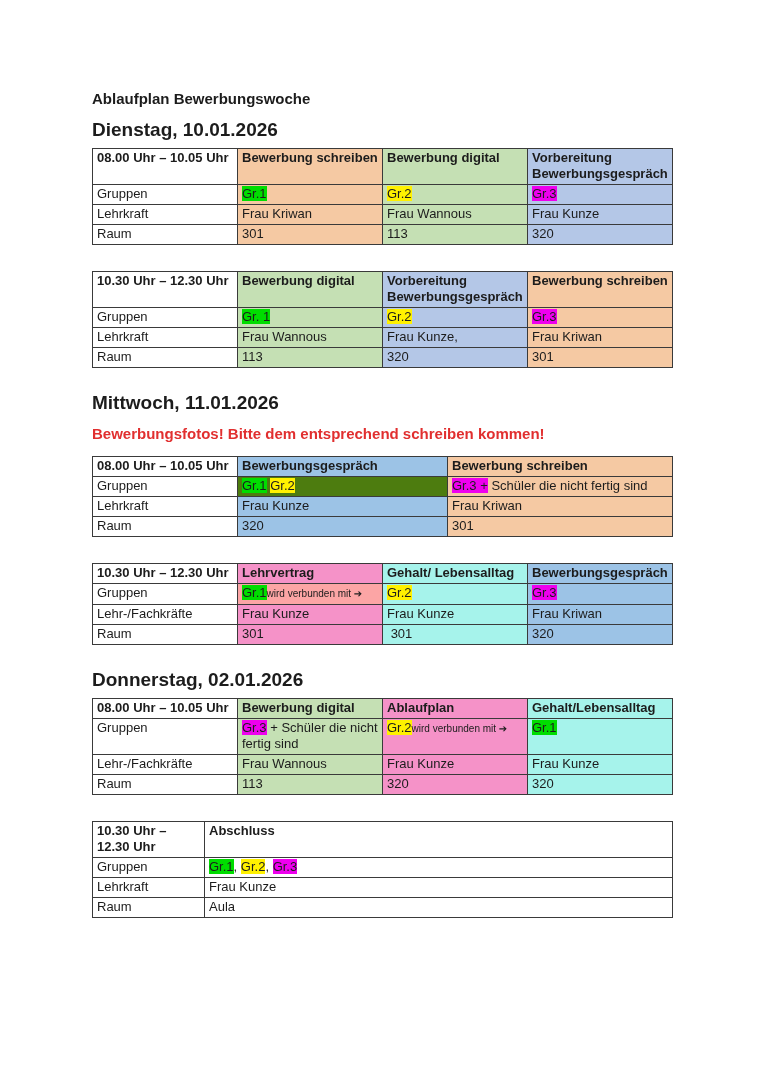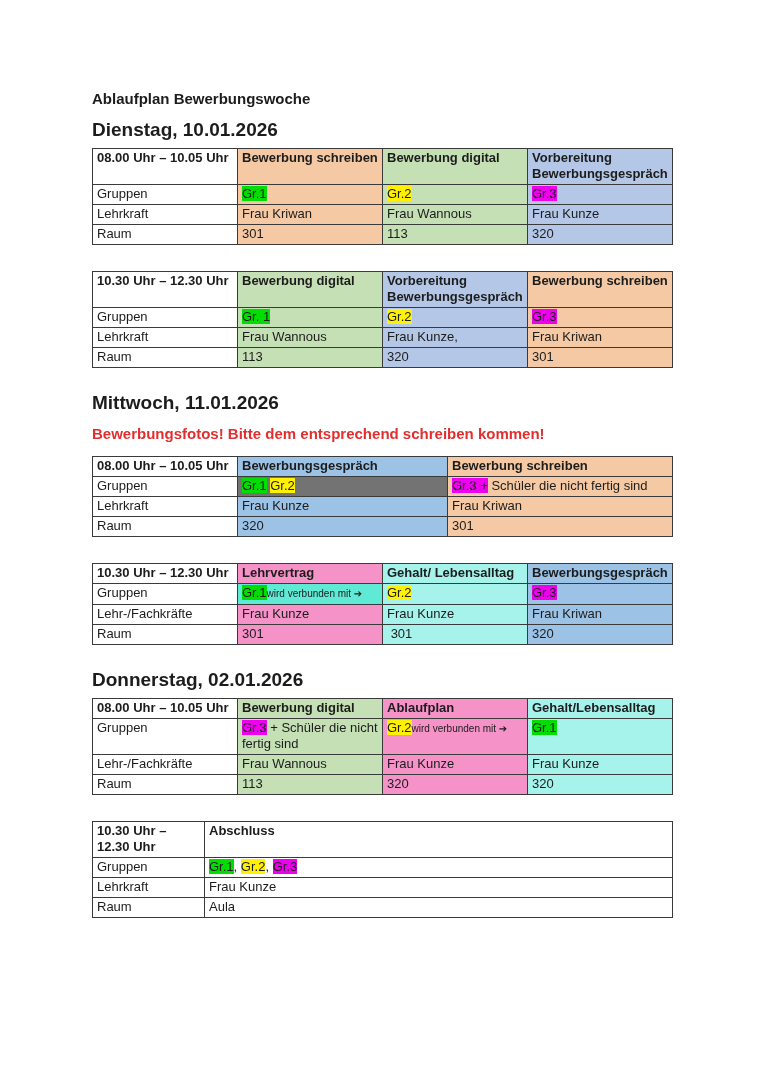--- a/index.html
+++ b/index.html
@@ -143,21 +143,21 @@
         <thead>
           <tr>
             <th>08.00 Uhr – 10.05 Uhr</th>
             <th style="background: rgb(156, 195, 230);">Bewerbungsgespräch</th>
             <th style="background: rgb(245, 201, 163);">Bewerbung schreiben</th>
           </tr>
         </thead>
         <tbody>
           <tr>
             <td>Gruppen</td>
-            <td style="background: #737373;"><span class="seg" style="background: rgb(0, 221, 0);">Gr.1</span><span class="seg"> </span><span class="seg" style="background: rgb(255, 241, 0);">Gr.2</span></td>
+            <td style="background: #4d7c0f;"><span class="seg" style="background: rgb(0, 221, 0);">Gr.1</span><span class="seg"> </span><span class="seg" style="background: rgb(255, 241, 0);">Gr.2</span></td>
             <td style="background: rgb(245, 201, 163);"><span class="seg" style="background: rgb(238, 0, 238);">Gr.3 +</span><span class="seg"> Schüler die nicht fertig sind</span></td>
           </tr>
           <tr>
             <td>Lehrkraft</td>
             <td style="background: rgb(156, 195, 230);">Frau Kunze</td>
             <td style="background: rgb(245, 201, 163);">Frau Kriwan</td>
           </tr>
           <tr>
             <td>Raum</td>
             <td style="background: rgb(156, 195, 230);">320</td>
@@ -176,21 +176,21 @@
           <tr>
             <th>10.30 Uhr – 12.30 Uhr</th>
             <th style="background: rgb(245, 146, 200);">Lehrvertrag</th>
             <th style="background: rgb(166, 243, 235);">Gehalt/ Lebensalltag</th>
             <th style="background: rgb(156, 195, 230);">Bewerbungsgespräch</th>
           </tr>
         </thead>
         <tbody>
           <tr>
             <td>Gruppen</td>
-            <td style="background: #5eead4;"><span class="seg" style="background: rgb(0, 221, 0);">Gr.1</span><span class="seg seg-small">wird verbunden mit ➔</span></td>
+            <td style="background: #fca5a5;"><span class="seg" style="background: rgb(0, 221, 0);">Gr.1</span><span class="seg seg-small">wird verbunden mit ➔</span></td>
             <td style="background: rgb(166, 243, 235);"><span class="seg" style="background: rgb(255, 241, 0);">Gr.2</span></td>
             <td style="background: rgb(156, 195, 230);"><span class="seg" style="background: rgb(238, 0, 238);">Gr.3</span></td>
           </tr>
           <tr>
             <td>Lehr-/Fachkräfte</td>
             <td style="background: rgb(245, 146, 200);">Frau Kunze</td>
             <td style="background: rgb(166, 243, 235);">Frau Kunze</td>
             <td style="background: rgb(156, 195, 230);">Frau Kriwan</td>
           </tr>
           <tr>

